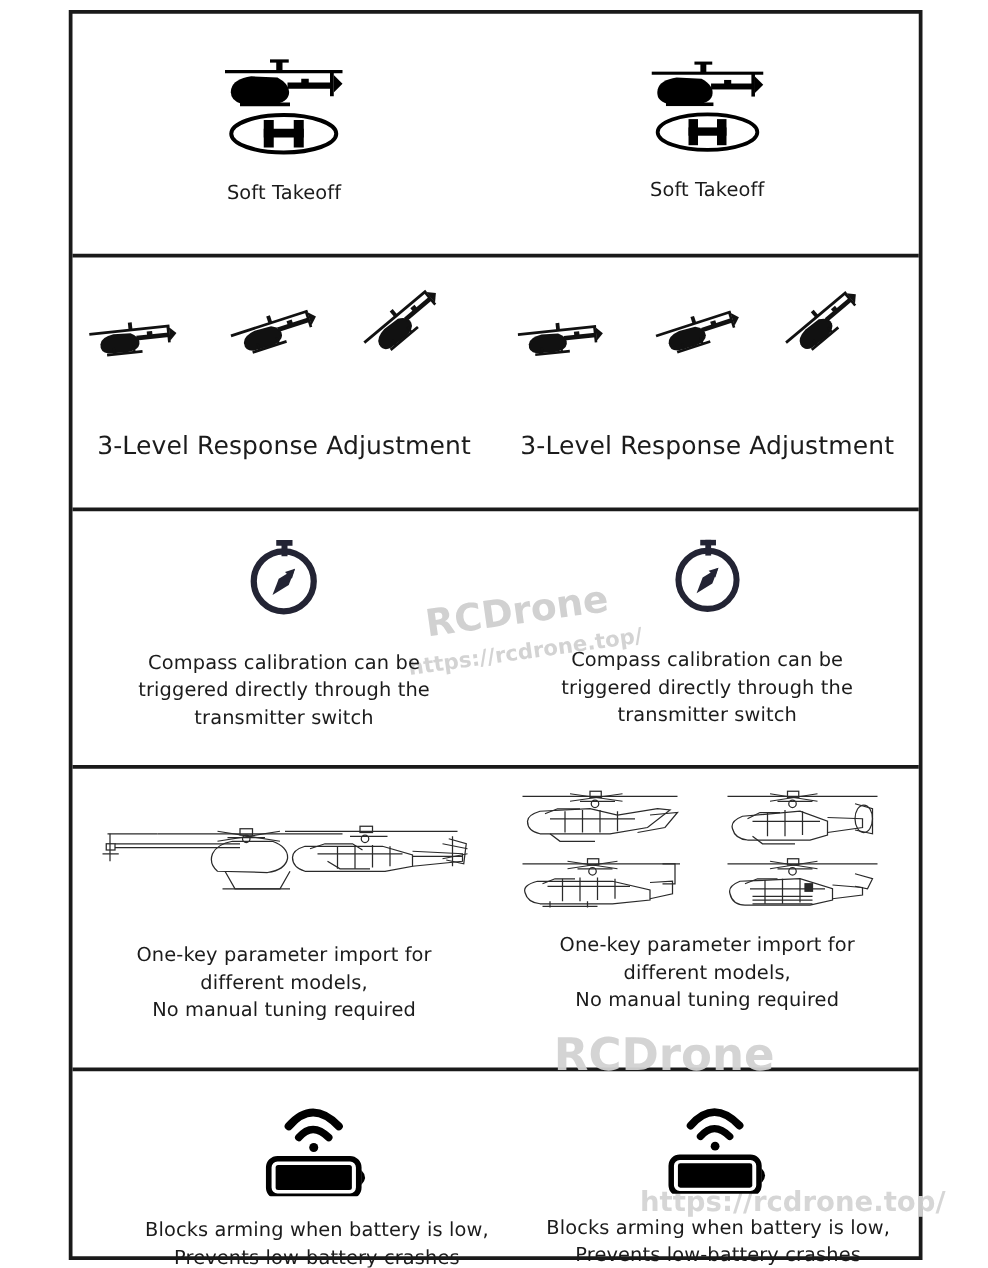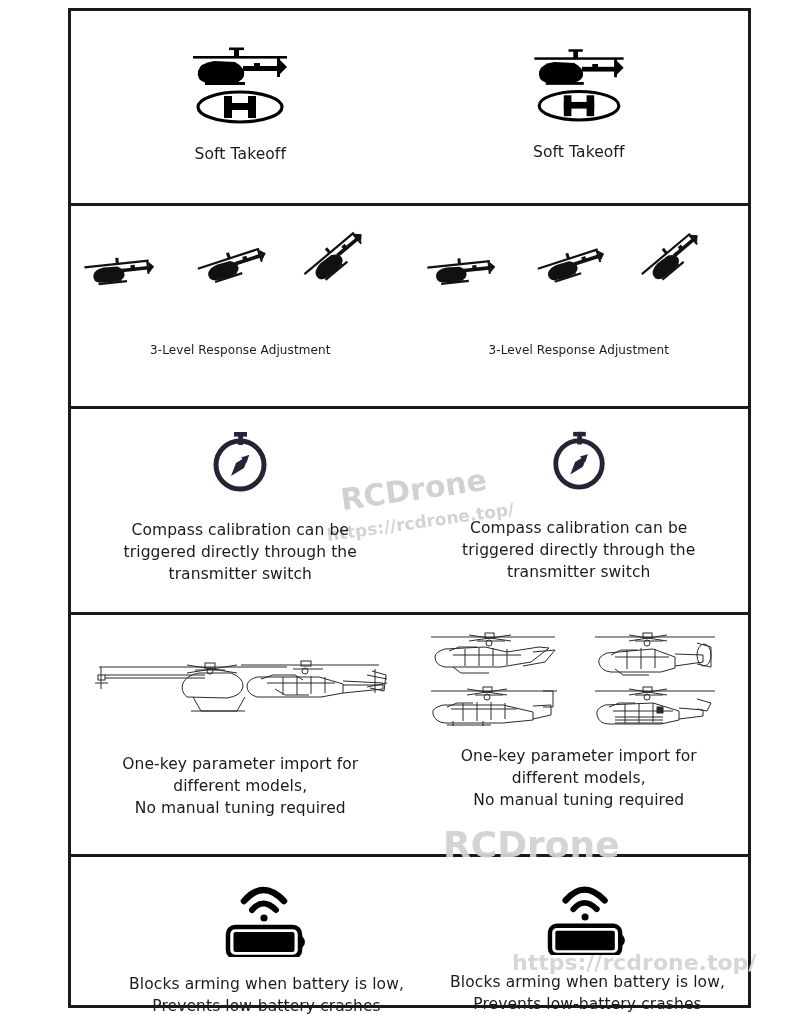--- a/index.html
+++ b/index.html
@@ -7,21 +7,21 @@
     width:790px;height:1014px;
     background:#ffffff;
     font-family:"DejaVu Sans", sans-serif;
     position:relative;
     overflow:hidden;
   }
 
   
   .sheet{
     position:absolute;
-    left:68px; top:8px;
+    left:55px; top:8px;
     width:683px; height:1000px;
     border:3px solid #1a1a1a;
     box-sizing:border-box;
     background:transparent;
   }
   .panel{
     position:relative;
     box-sizing:border-box;
     border-bottom:3px solid #1a1a1a;
     width:100%;
@@ -55,21 +55,21 @@
   .cap{
     text-align:center;
     color:#1b1b1b;
     font-size:15.5px;
     line-height:1.42;
     letter-spacing:.1px;
     white-space:pre-line;
     position:relative;
     z-index:3;
   }
-  .cap-lg{font-size:12px;}
+  .cap-lg{font-size:20px;}
 
   .art{position:relative;z-index:3;}
 
   
   .wm{
     position:absolute;
     color:#c9c9c9;
     font-weight:700;
     pointer-events:none;
     z-index:1;

